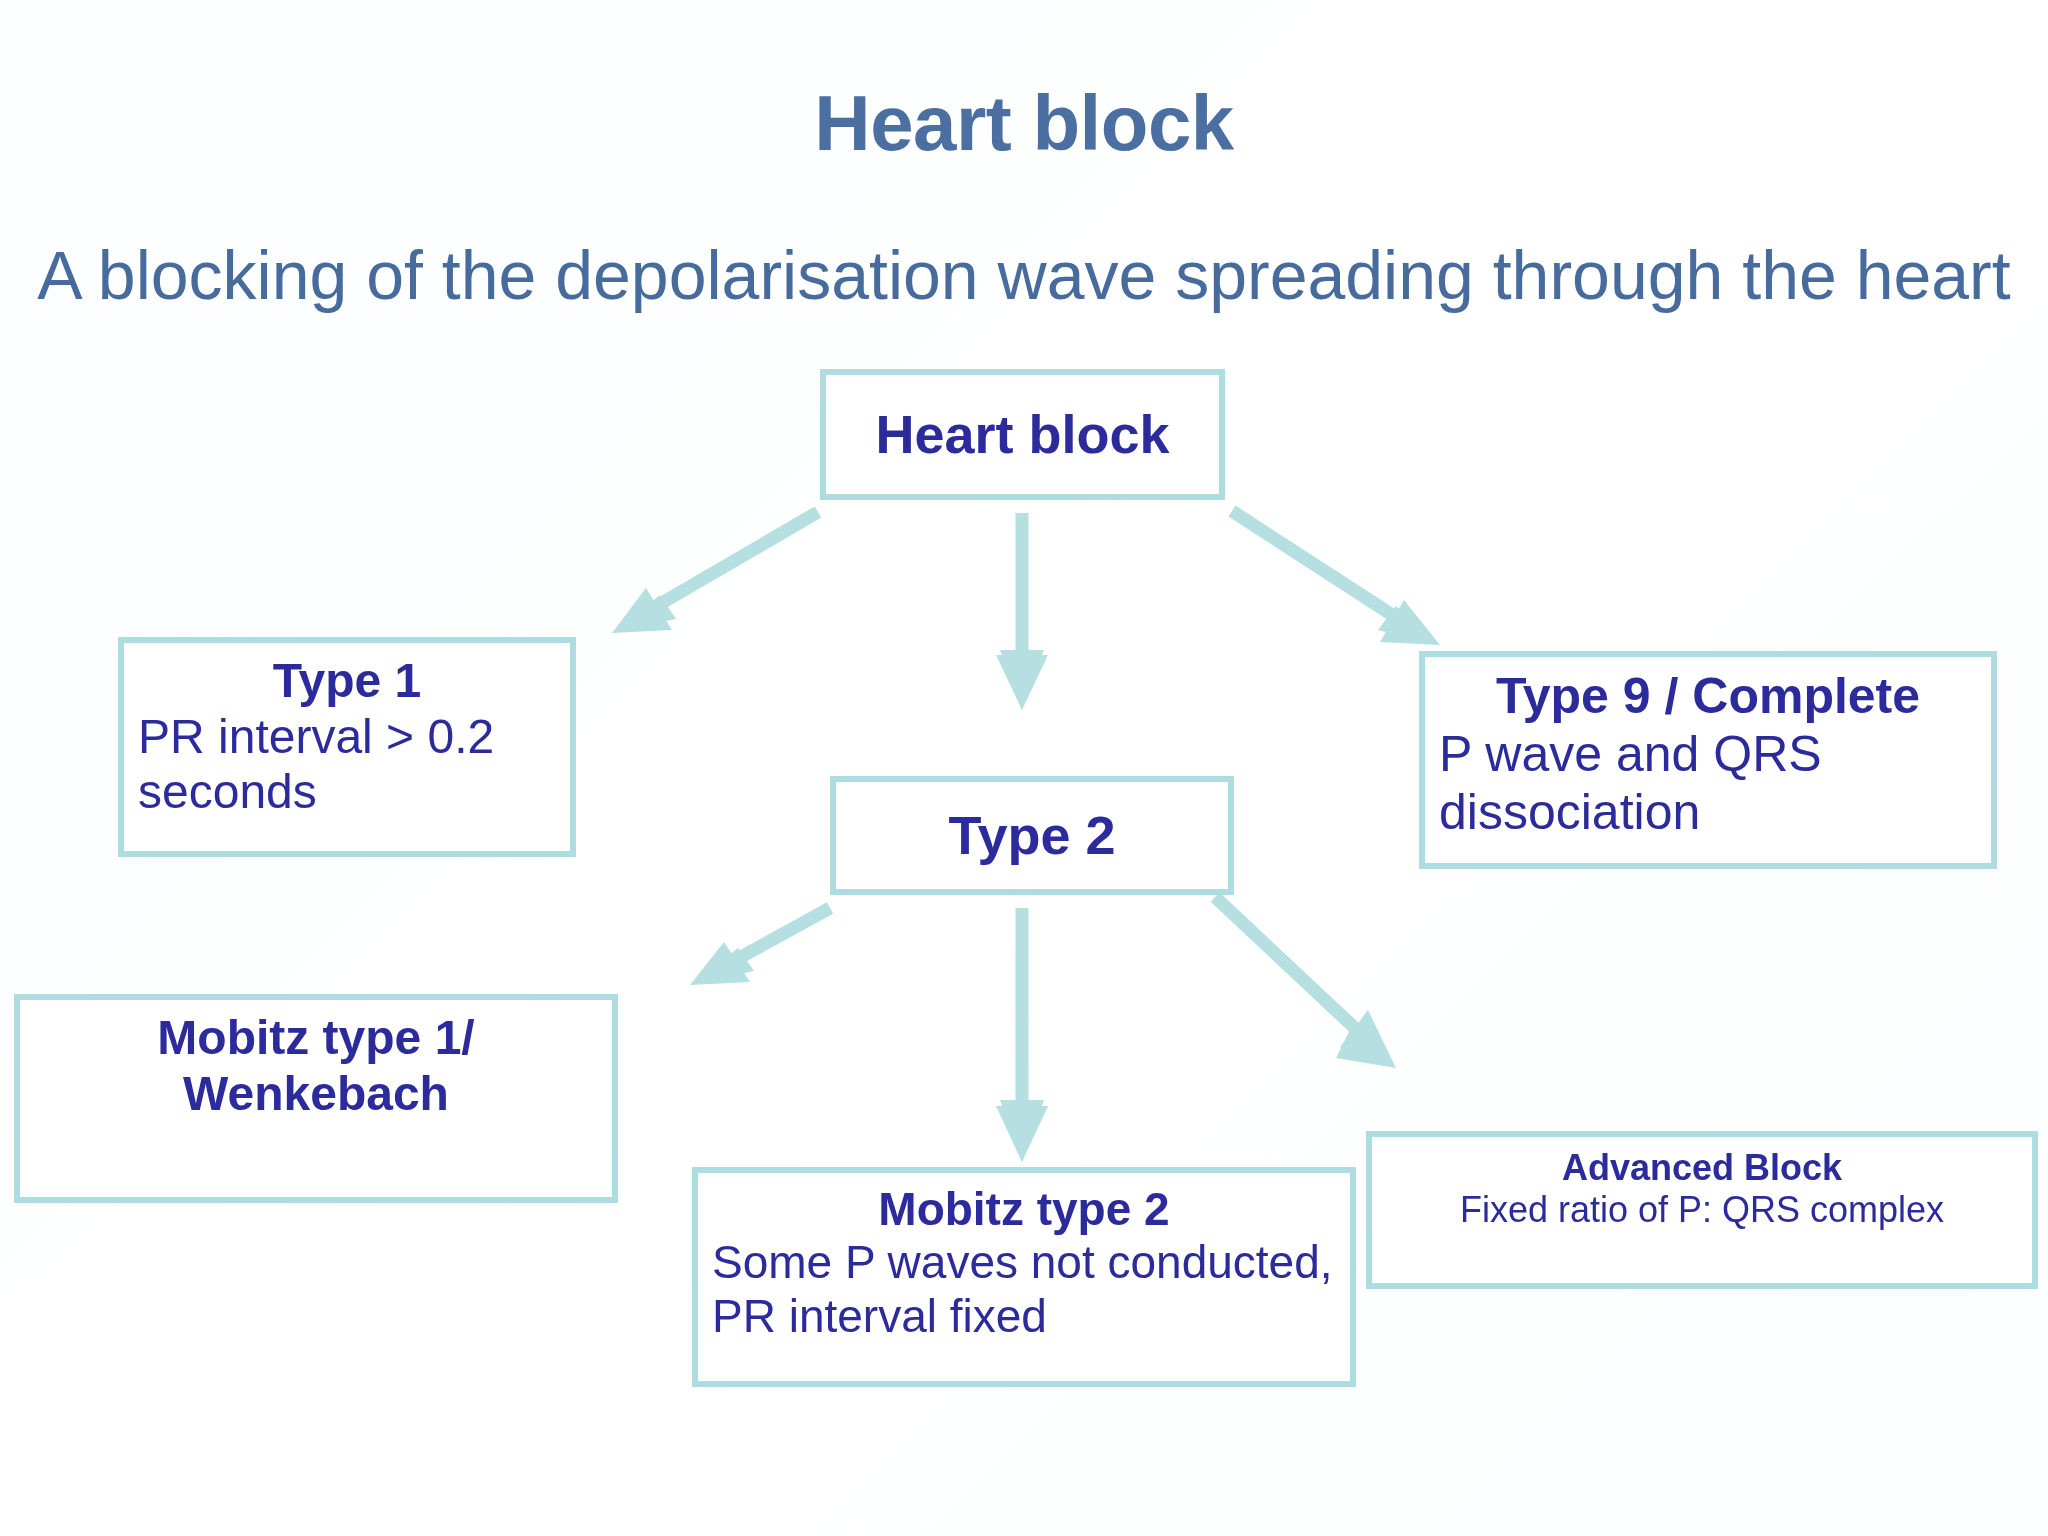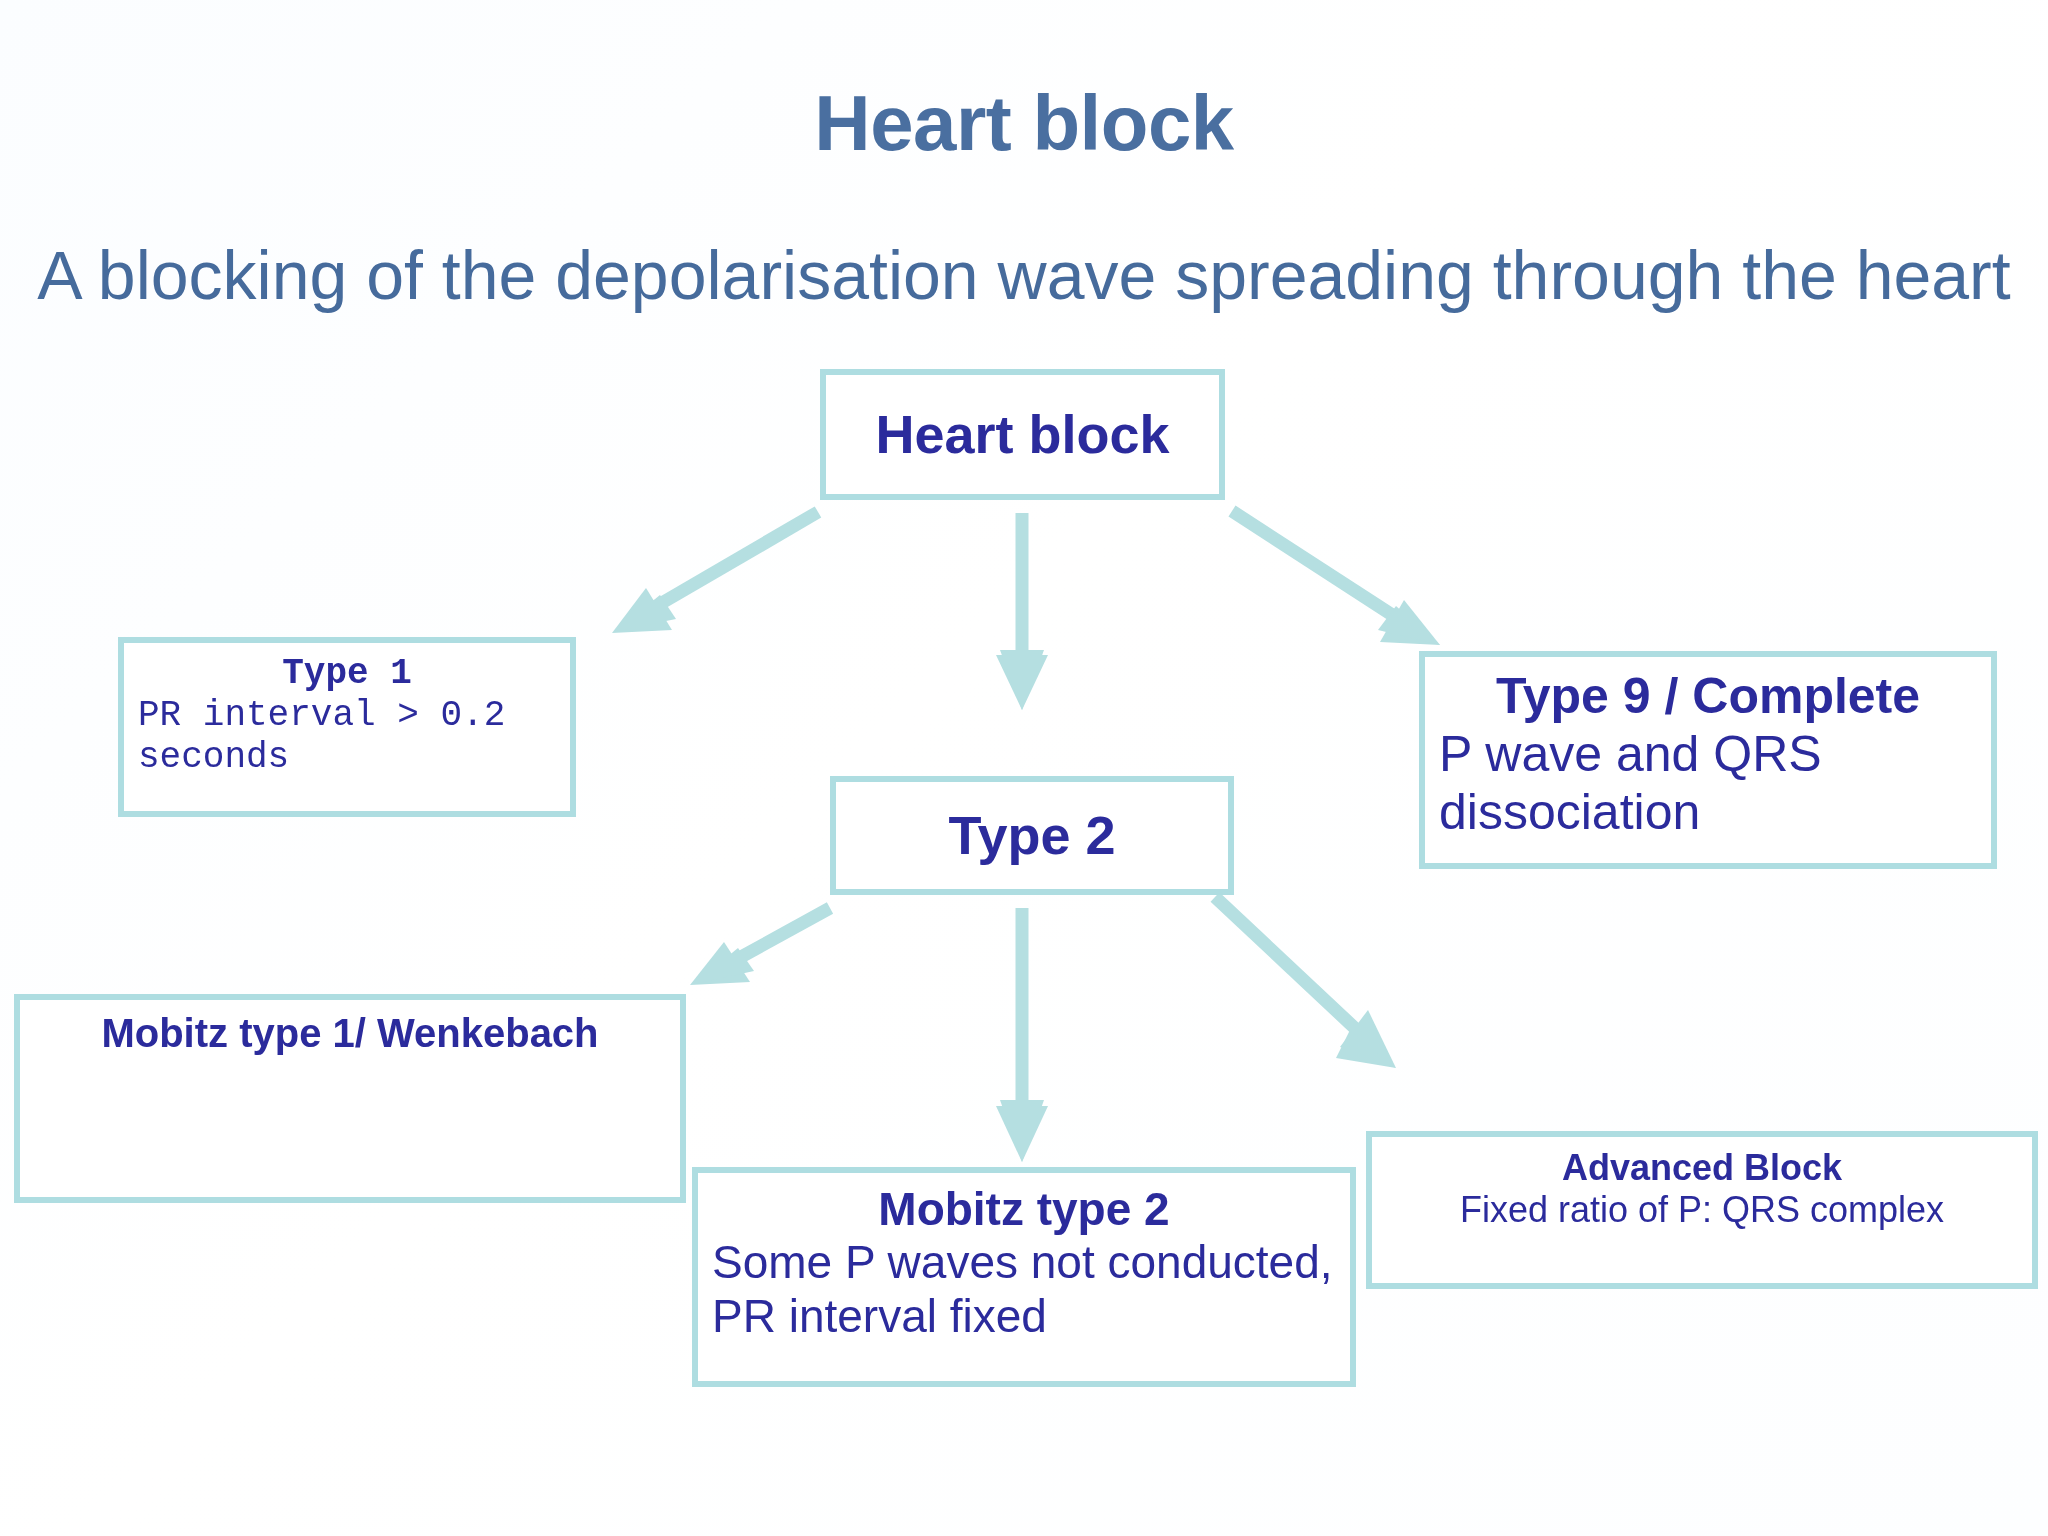--- a/index.html
+++ b/index.html
@@ -68,24 +68,24 @@
   }
   .node.center-only .node-title {
     text-align: center;
   }
   .node.desc-center .node-desc {
     text-align: center;
   }
 
   
   #node-root        { left: 820px;  top: 369px;  width: 405px;  height: 131px;  font-size: 54px; }
-  #node-type1       { left: 118px;  top: 637px;  width: 458px;  height: 180px;  font-size: 36px; font-family: Liberation Mono, monospace; }
+  #node-type1       { left: 118px;  top: 637px;  width: 458px;  height: 220px;  font-size: 48px; }
   #node-type2       { left: 822px;  top: 776px;  width: 404px;  height: 119px;  font-size: 54px; margin-left: 8px; }
   #node-type3       { left: 1419px; top: 651px;  width: 578px;  height: 218px;  font-size: 50px; }
-  #node-mobitz1     { left: 14px;   top: 994px;  width: 672px;  height: 209px;  font-size: 40px; }
+  #node-mobitz1     { left: 14px;   top: 994px;  width: 604px;  height: 209px;  font-size: 48px; }
   #node-mobitz2     { left: 692px;  top: 1167px; width: 664px;  height: 220px;  font-size: 46px; }
   #node-advanced    { left: 1366px; top: 1131px; width: 672px;  height: 158px;  font-size: 36px; }
 
   #node-root .node-title      { font-size: 54px; }
   #node-type2 .node-title     { font-size: 54px; }
 
   
   #arrows {
     position: absolute;
     left: 0;

